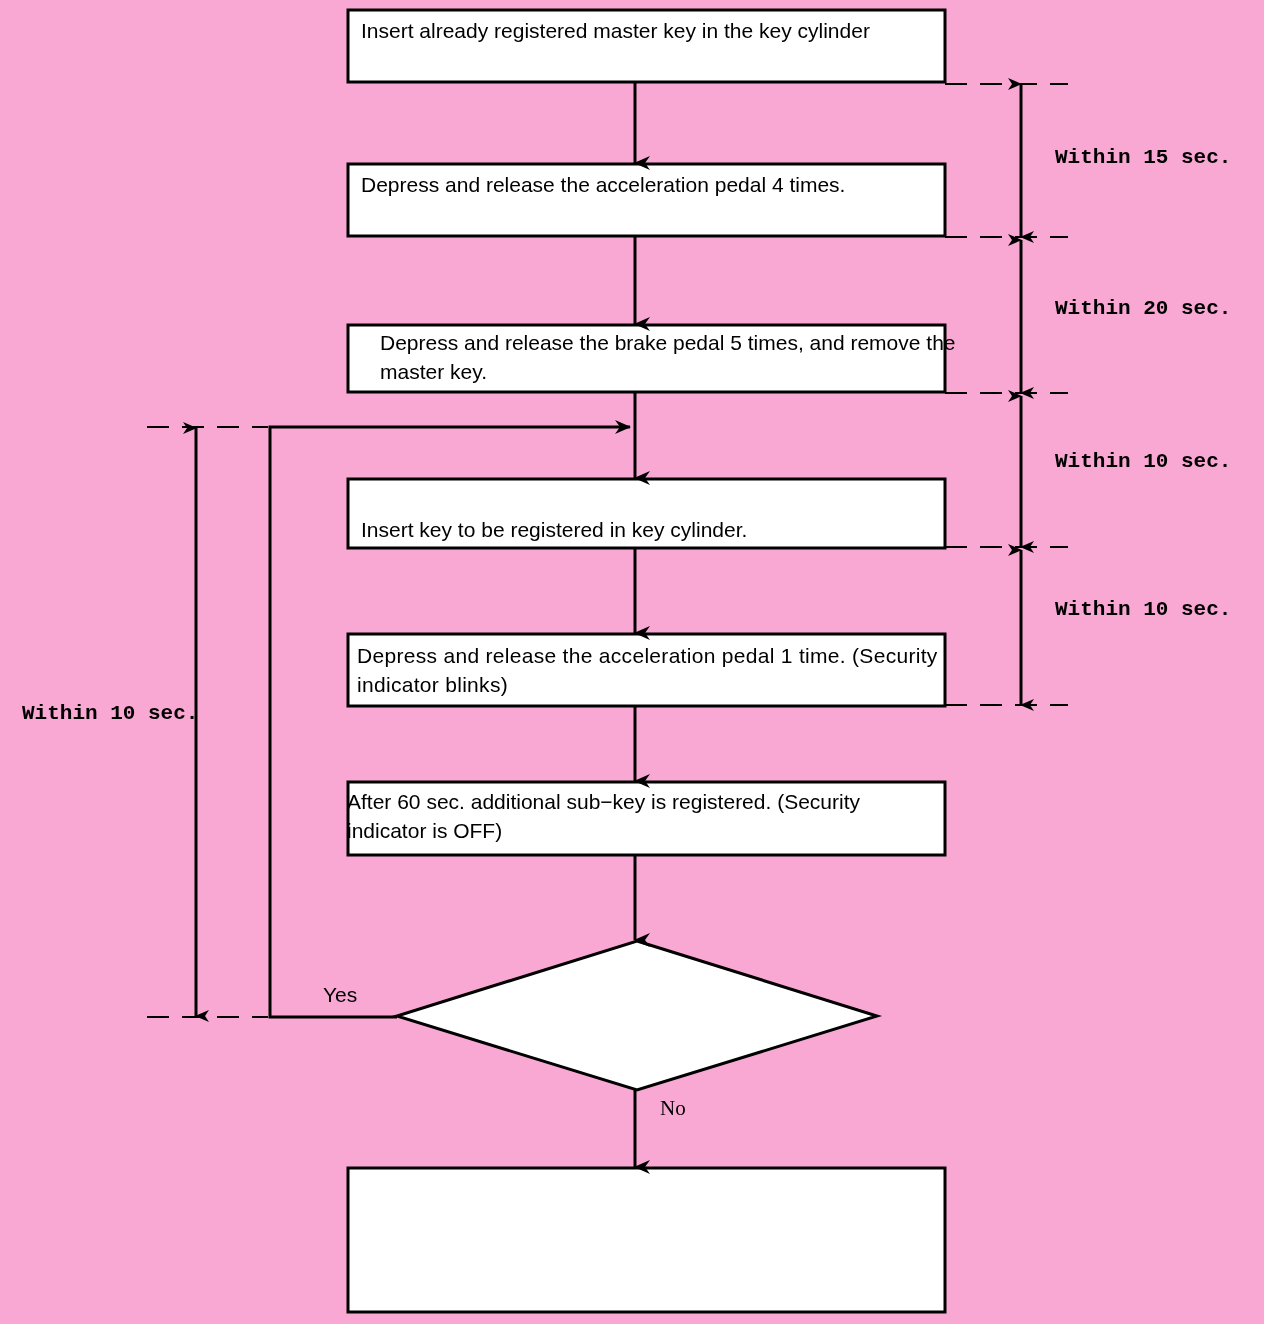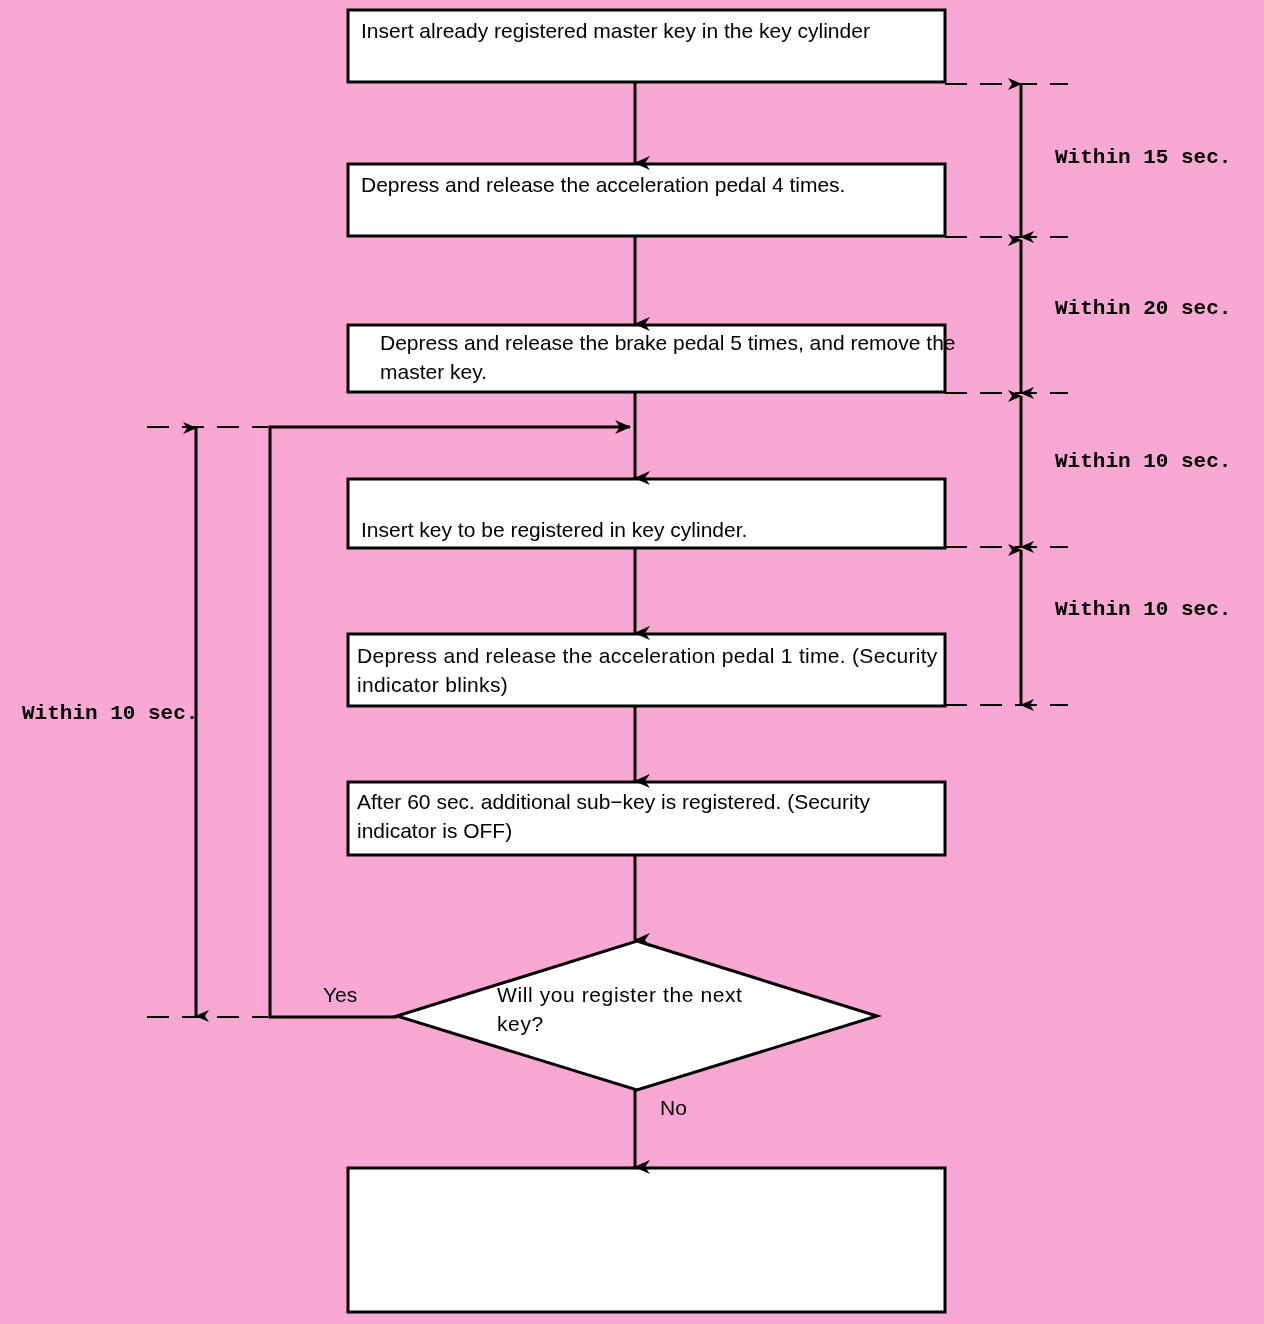--- a/index.html
+++ b/index.html
@@ -120,28 +120,27 @@
   <div class="node-text proc-text" style="left:361px; top:16px; width:575px;">Insert already registered master key in the key cylinder</div>
 
   <div class="node-text proc-text" style="left:361px; top:170px; width:575px;">Depress and release the acceleration pedal 4 times.</div>
 
   <div class="node-text proc-text" style="left:364px; top:328px; width:582px;margin-left:16px;">Depress and release the brake pedal 5 times, and remove the master key.</div>
 
   <div class="node-text proc-text" style="left:361px; top:500px; width:575px;margin-top:15px;">Insert key to be registered in key cylinder.</div>
 
   <div class="node-text proc-text" style="left:357px; top:641px; width:582px; letter-spacing:0.3px;">Depress and release the acceleration pedal 1 time. (Security indicator blinks)</div>
 
-  <div class="node-text proc-text" style="left:357px; top:787px; width:582px;">After 60 sec. additional sub−key is registered. (Security indicator is OFF)</div>
+  <div class="node-text proc-text" style="left:347px; top:787px; width:582px;">After 60 sec. additional sub−key is registered. (Security indicator is OFF)</div>
 
-  <div class="decision-text" style="left:497px; top:980px; width:290px;">Will you register the next key?</div>
 
 
   <div class="branch-label" style="left:323px; top:983px;">Yes</div>
 
-  <div class="branch-label" style="left:660px; top:1096px;">No</div>
+  <div class="branch-label" style="left:660px; top:1096px;font-family:Liberation Serif, serif;">No</div>
 
   <div class="dim-label" style="left:1055px; top:146px;">Within 15 sec.</div>
 
   <div class="dim-label" style="left:1055px; top:297px;">Within 20 sec.</div>
 
   <div class="dim-label" style="left:1055px; top:450px;">Within 10 sec.</div>
 
   <div class="dim-label" style="left:1055px; top:598px;">Within 10 sec.</div>
 
   <div class="dim-label" style="left:22px; top:702px;">Within 10 sec.</div>

